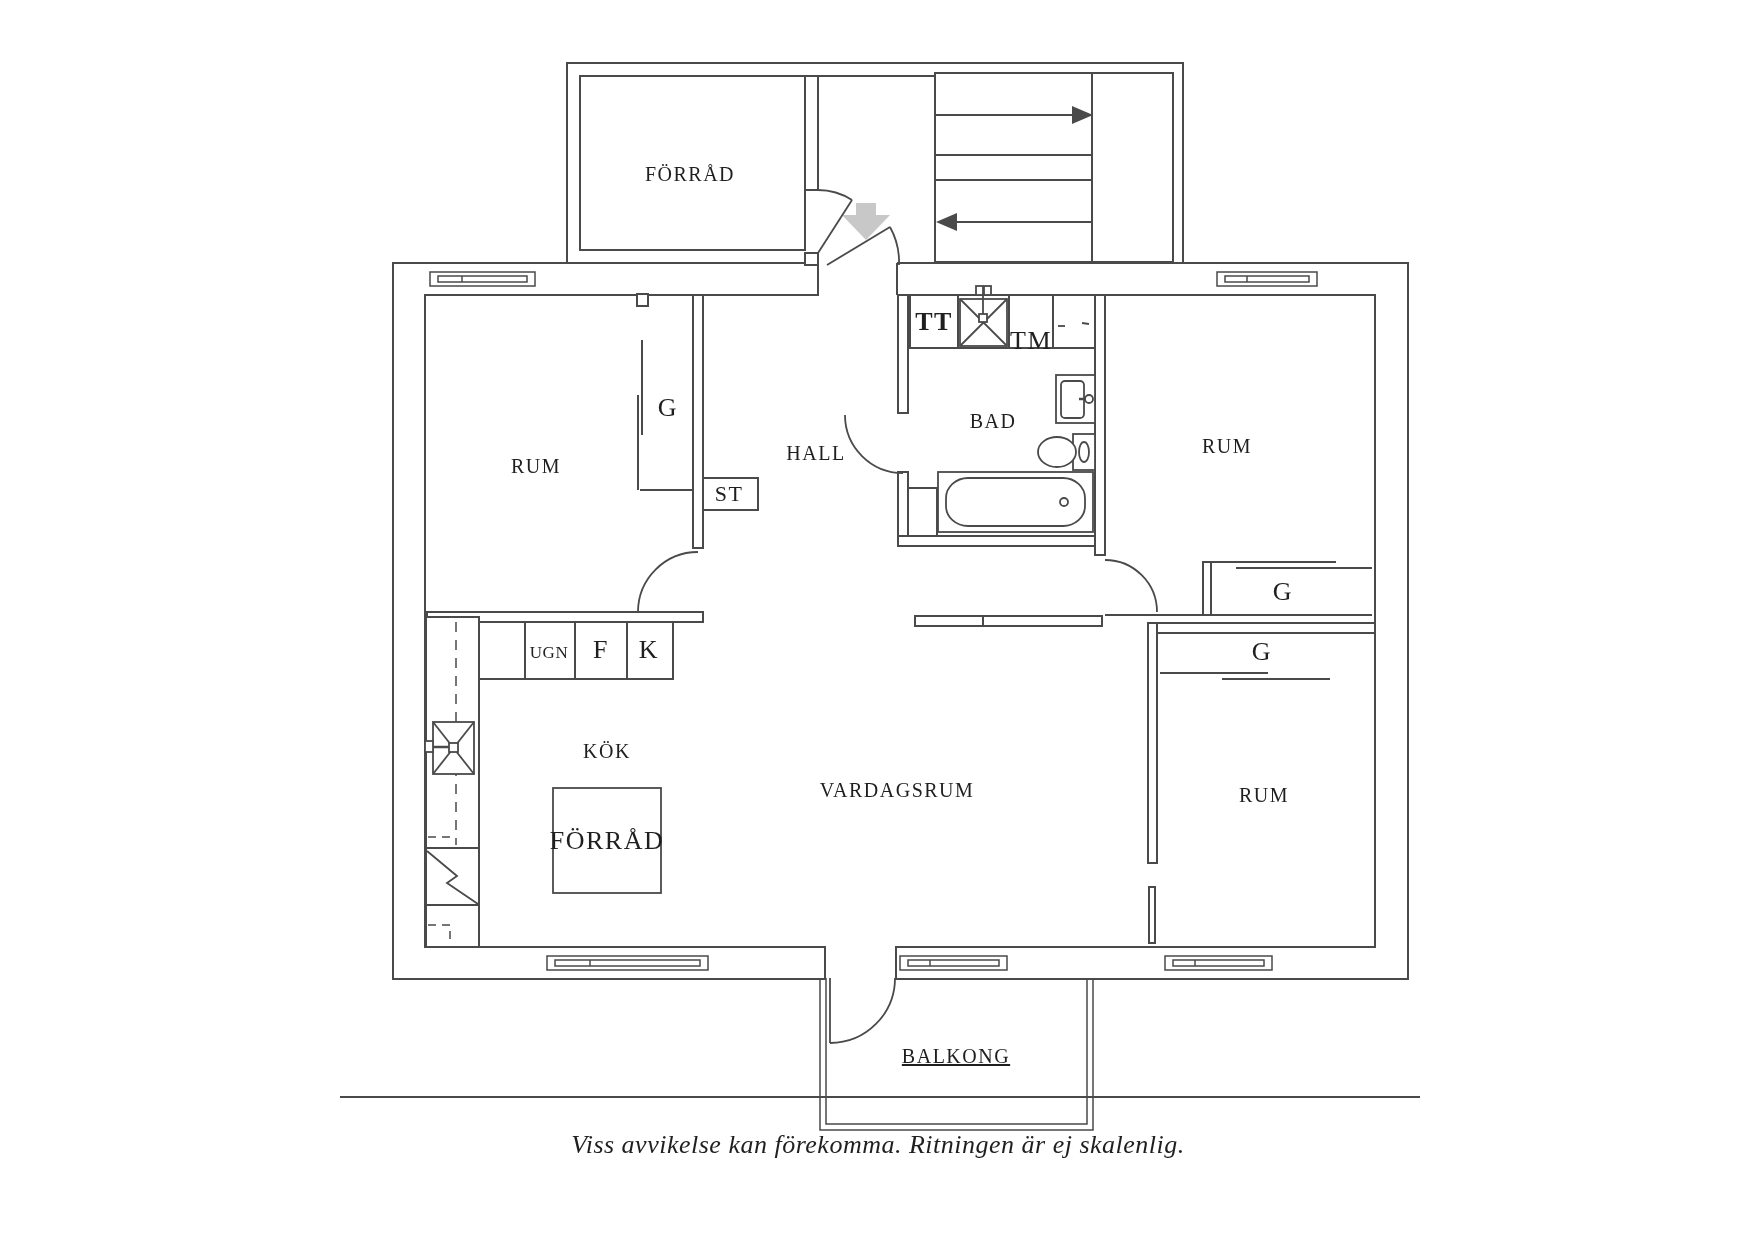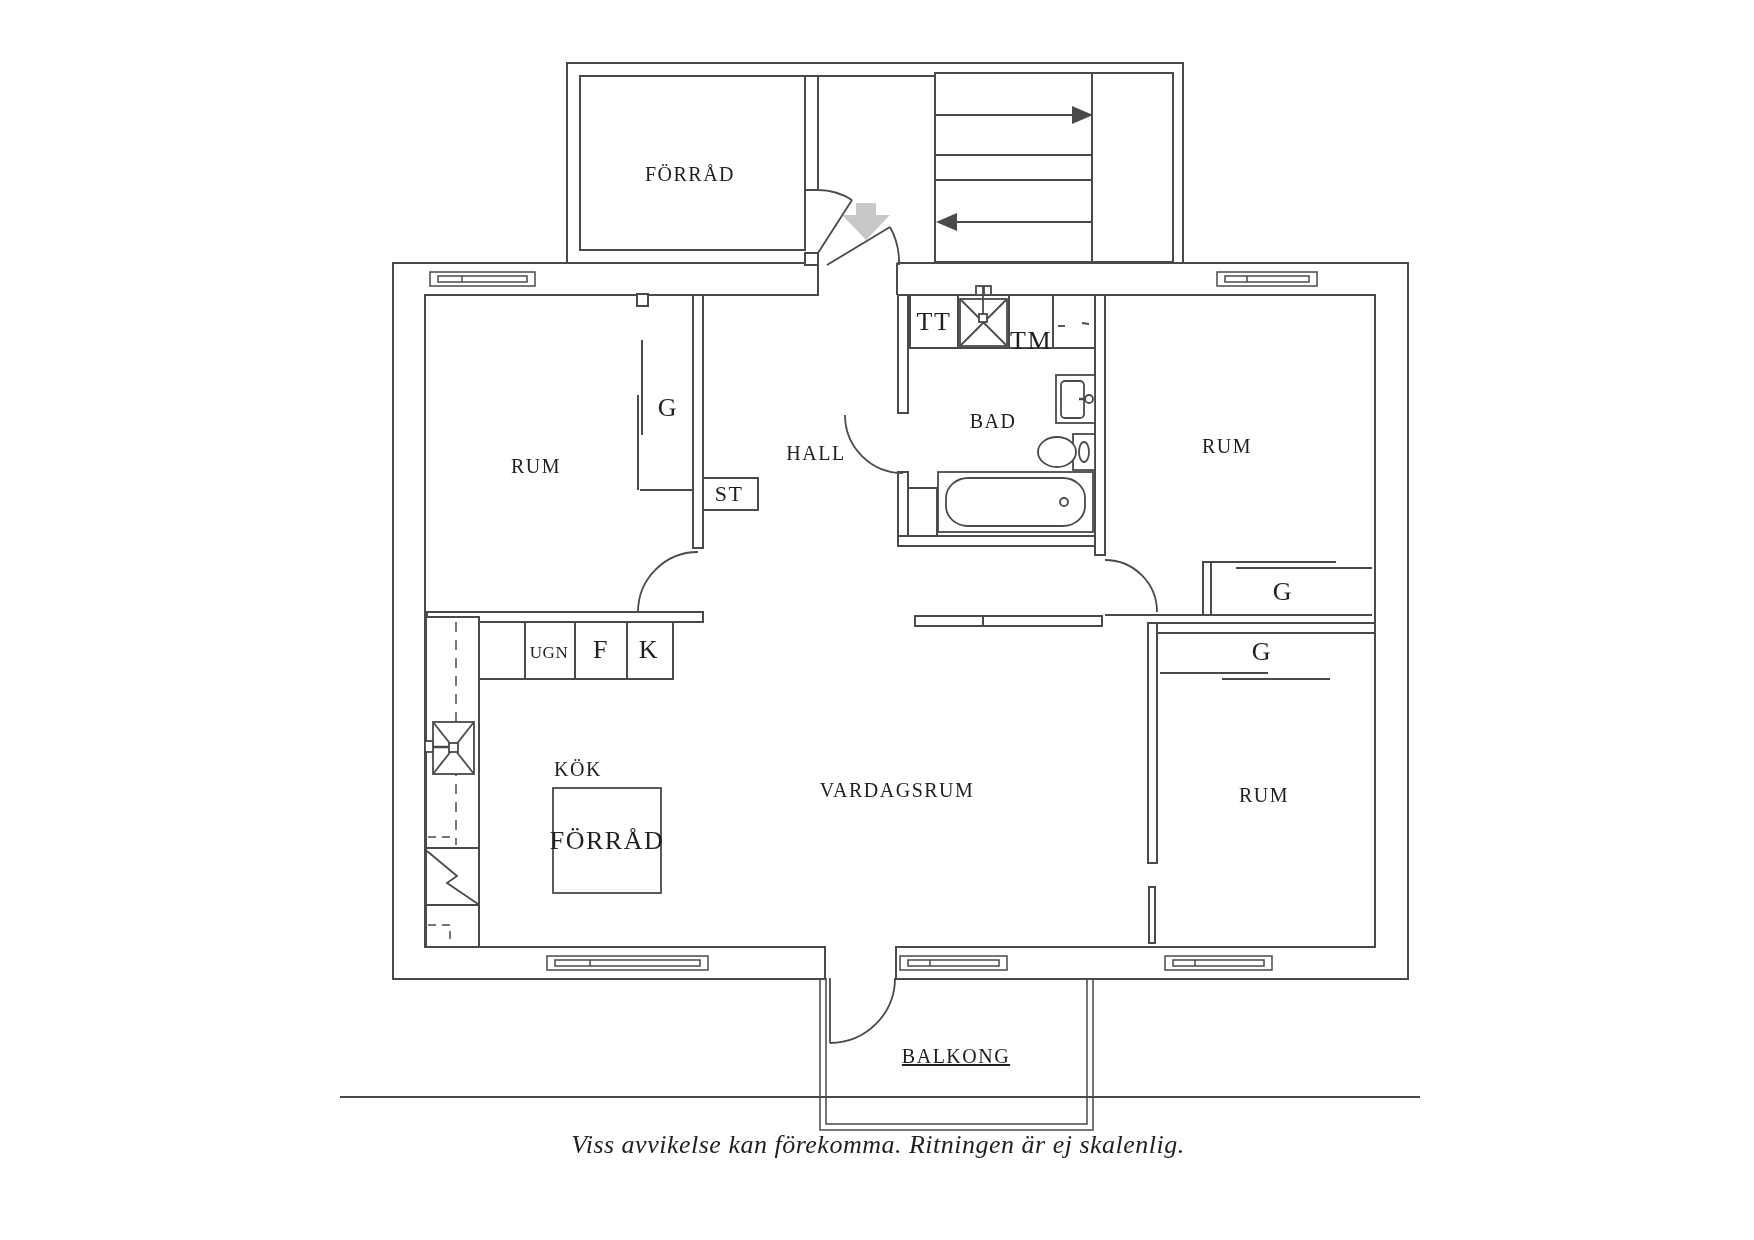--- a/index.html
+++ b/index.html
@@ -208,31 +208,31 @@
       <path d="M 826 978 L 826 1124 L 1087 1124 L 1087 978"></path>
     </g>
     <line x1="340" y1="1097" x2="1420" y2="1097" stroke="currentColor" stroke-width="2.2"></line>
   </svg>
 
   <div class="label lg" style="left:690px;top:174px;">FÖRRÅD</div>
   <div class="label lg" style="left:536px;top:466px;">RUM</div>
   <div class="label lg" style="left:816px;top:453px;">HALL</div>
   <div class="label lg" style="left:993px;top:421px;">BAD</div>
   <div class="label lg" style="left:1227px;top:446px;">RUM</div>
-  <div class="label lg" style="left:578px;top:751px;margin-top:18px;">KÖK</div>
+  <div class="label lg" style="left:607px;top:751px;">KÖK</div>
   <div class="label md" style="left:607px;top:841px;">FÖRRÅD</div>
   <div class="label lg" style="left:897px;top:790px;">VARDAGSRUM</div>
   <div class="label lg" style="left:1264px;top:795px;">RUM</div>
   <div class="label lg" style="left:956px;top:1056px;text-decoration:underline;">BALKONG</div>
 
   <div class="label md" style="left:668px;top:408px;">G</div>
   <div class="label md" style="left:1283px;top:592px;">G</div>
   <div class="label md" style="left:1262px;top:652px;">G</div>
   <div class="label sm" style="left:729px;top:494px;">ST</div>
-  <div class="label md" style="left:934px;top:322px;">TT</div>
+  <div class="label md" style="left:934px;top:322px;font-weight:bold;">TT</div>
   <div class="label md" style="left:1031px;top:321px;margin-top:20px;">TM</div>
   <div class="label xs" style="left:549px;top:652px;">UGN</div>
   <div class="label md" style="left:601px;top:650px;">F</div>
   <div class="label md" style="left:649px;top:650px;">K</div>
 
   <div class="label footer-disclaimer" style="left:878px;top:1145px;font-family:Liberation Serif, serif;">Viss avvikelse kan förekomma. Ritningen är ej skalenlig.</div>
 
 </div>
 
 </body></html>

